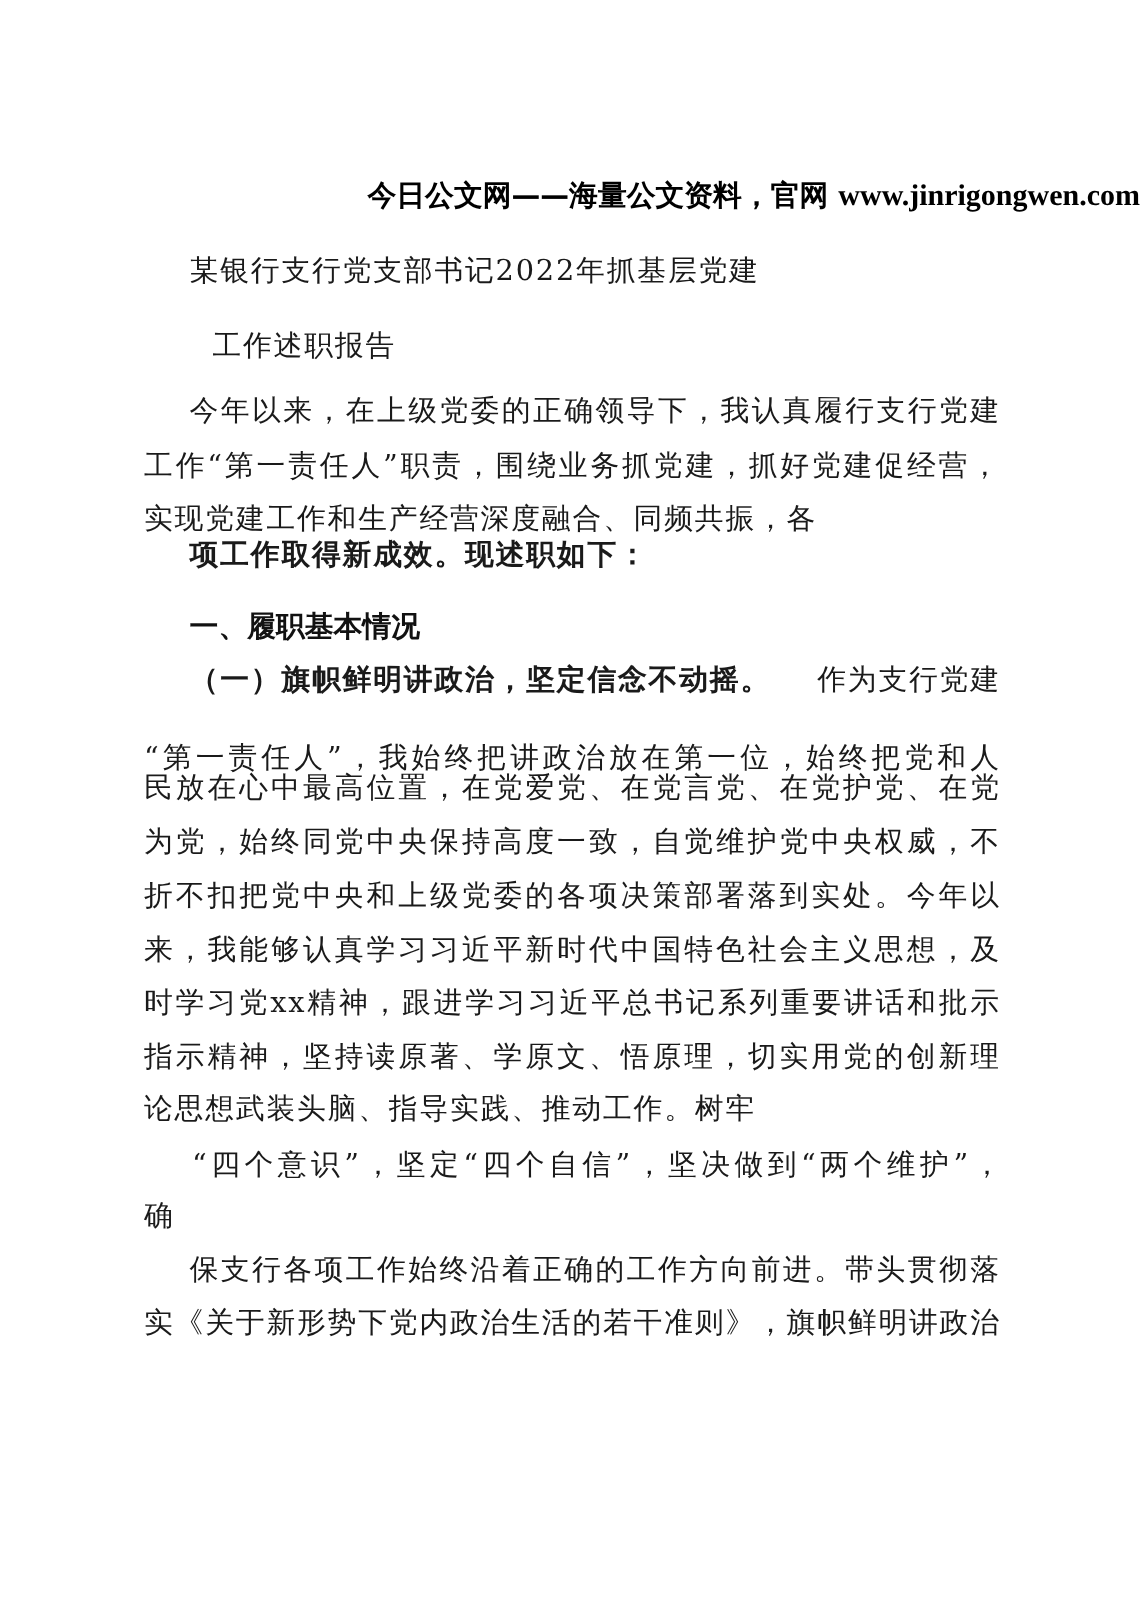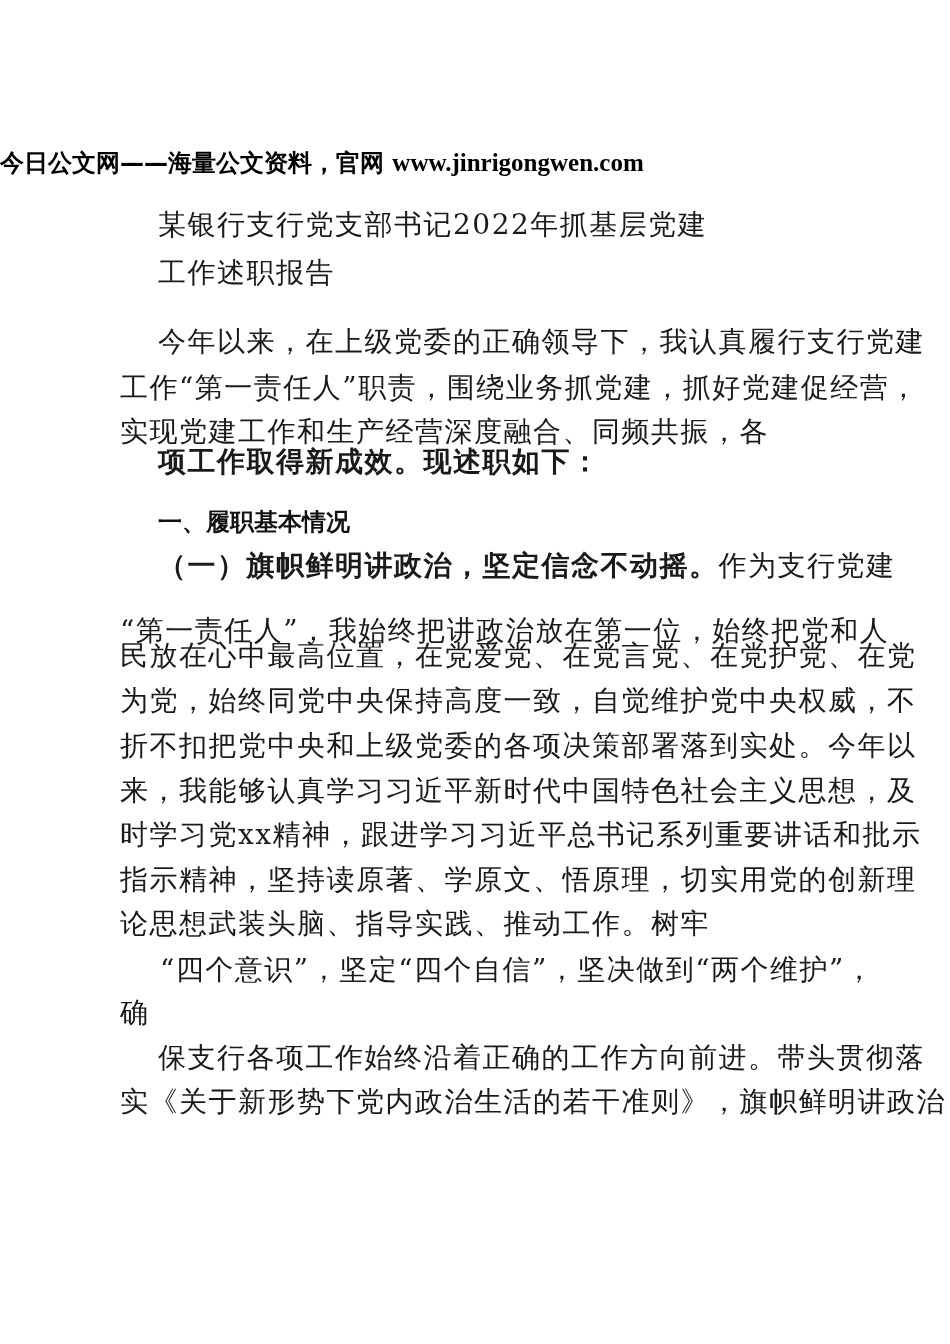--- a/index.html
+++ b/index.html
@@ -19,36 +19,36 @@
       position: absolute;
       left: 0; top: 0;
       width: 950px; height: 1344px;
       background: #ffffff;
     }
     .header-banner {
       position: absolute;
       left: 0;
       width: 950px;
       top: 145px;
-      text-align: left;
+      text-align: right;
       font-family: "DejaVu Sans", "Liberation Sans", sans-serif;
       font-weight: bold;
       font-size: 24px;
       line-height: 36px;
       color: #000000;
       white-space: nowrap;
     }
     .header-banner .url {
       font-family: "Liberation Serif", "DejaVu Serif", serif;
       font-weight: bold;
       font-size: 25px;
     }
     .line {
       position: absolute;
-      font-size: 28px;
+      font-size: 24px;
       line-height: 34px;
       white-space: nowrap;
       color: #1a1a1a;
       letter-spacing: 1.5px;
     }
     .line.justify {
       text-align: justify;
       text-align-last: justify;
       width: 714px;
     }
@@ -72,21 +72,21 @@
 </head>
 <body>
 
 <div class="page">
 
   <div class="header-banner">
     <span>今日公文网——海量公文资料，官网 </span><span class="url">www.jinrigongwen.com</span>
   </div>
 
   <div class="line title-line" style="top:208px;">某银行支行党支部书记2022年抓基层党建</div>
-  <div class="line title-line" style="top:256px;">工作述职报告</div>
+  <div class="line title-line" style="top:271px;margin-left:19px;">工作述职报告</div>
 
   <div class="line justify flush" style="top:371px;">工作“第一责任人”职责，围绕业务抓党建，抓好党建促经营，</div>
   <div class="line justify" style="left:158px; width:676px; top:325px;">今年以来，在上级党委的正确领导下，我认真履行支行党建</div>
   <div class="line flush" style="top:415px;">实现党建工作和生产经营深度融合、同频共振，各</div>
   <div class="line indent" style="top:445px;font-weight:bold;">项工作取得新成效。现述职如下：</div>
 
   <div class="heading" style="top:505px;">一、履职基本情况</div>
 
   <div class="line" style="left:158px; top:549px; width:676px; display:flex; justify-content:space-between;">
     <span class="bold-lead">（一）旗帜鲜明讲政治，坚定信念不动摇。</span>

